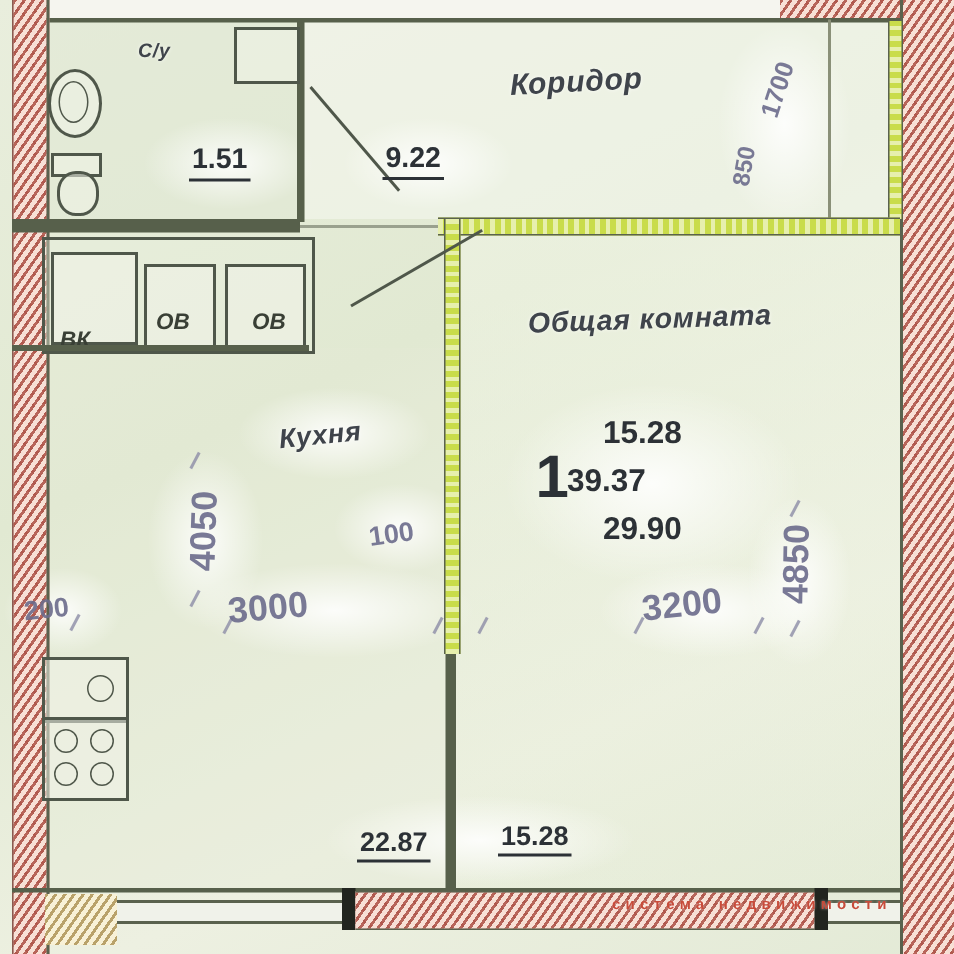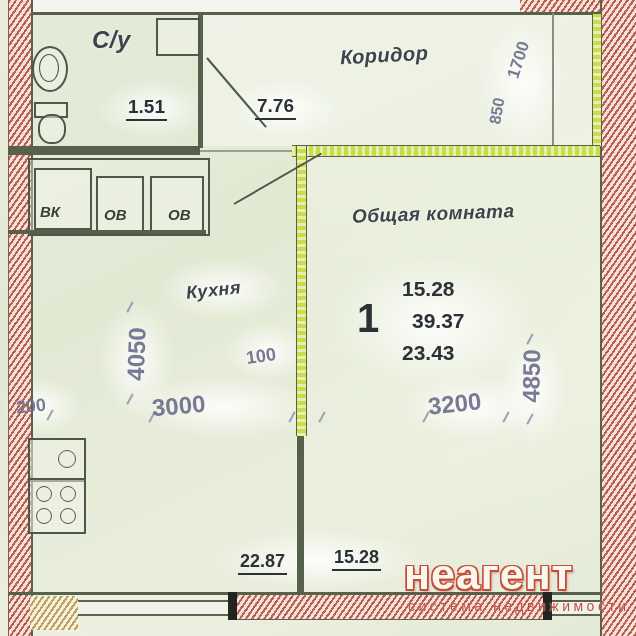--- a/index.html
+++ b/index.html
@@ -45,21 +45,21 @@
   .dim-big{font-size:24px;}
   .dim-mid{font-size:18px;}
   .dim-sm{font-size:16px;}
   .shaft-label{color:#393f35;font-size:15px;font-weight:bold;font-style:italic;}
   .sum-big{color:#2c3136;font-size:40px;font-weight:bold;line-height:1;}
   .sum-num{color:#2c3136;font-size:21px;font-weight:bold;line-height:30px;white-space:nowrap;}
   .wm-brand{
     color:#faf8ee;font-size:43px;font-weight:bold;letter-spacing:1px;white-space:nowrap;
     text-shadow:-1.5px -1.5px 0 #c84b3a, 1.5px -1.5px 0 #c84b3a, -1.5px 1.5px 0 #c84b3a, 1.5px 1.5px 0 #c84b3a, 2px 3px 3px rgba(130,30,20,.35);
   }
-  .wm-tag{color:#c84b3a;font-size:14px;font-weight:400;letter-spacing:3.5px;white-space:nowrap;text-shadow:0 0 2px rgba(255,255,255,.6);}
+  .wm-tag{color:#c84b3a;font-size:10px;font-weight:700;letter-spacing:3.5px;white-space:nowrap;text-shadow:0 0 2px rgba(255,255,255,.6);}
 </style>
 </head>
 <body>
 
 <div class="plan">
 
   <div class="abs" style="left:203px;top:13px;width:397px;height:133px;background:rgba(246,247,241,.55);"></div>
   <div class="abs" style="left:30px;top:13px;width:168px;height:133px;background:rgba(223,232,211,.5);"></div>
   <div class="abs" style="left:305px;top:156px;width:295px;height:437px;background:linear-gradient(180deg,rgba(241,245,230,.55),rgba(227,236,211,.25));"></div>
   <div class="abs" style="left:30px;top:232px;width:266px;height:361px;background:rgba(228,236,215,.35);"></div>
@@ -87,21 +87,21 @@
   <div class="abs wallline" style="left:198px;top:13px;width:5px;height:135px;"></div>
   <div class="abs" style="left:552px;top:13px;width:2px;height:135px;background:#8a9078;"></div>
   <div class="abs wallline" style="left:8px;top:146px;width:192px;height:9px;"></div>
   <div class="abs" style="left:200px;top:150px;width:92px;height:2px;background:#9aa18e;"></div>
   <div class="abs greenhatch" style="left:292px;top:145px;width:308px;height:10px;"></div>
   <div class="abs greenhatch-v" style="left:296px;top:146px;width:9px;height:290px;"></div>
   <div class="abs wallline" style="left:297px;top:436px;width:7px;height:160px;"></div>
 
   <div class="abs outline" style="left:28px;top:158px;width:178px;height:74px;background:rgba(233,239,222,.4);"></div>
   <div class="abs fixture" style="left:34px;top:168px;width:54px;height:58px;">
-    <span class="shaft-label abs" style="left:4px;top:33px;text-align:right;">ВК</span>
+    <span class="shaft-label abs" style="left:4px;top:48px;text-align:right;">ВК</span>
   </div>
   <div class="abs fixture" style="left:96px;top:176px;width:44px;height:52px;">
     <span class="shaft-label abs" style="left:6px;top:28px;">ОВ</span>
   </div>
   <div class="abs fixture" style="left:150px;top:176px;width:50px;height:52px;">
     <span class="shaft-label abs" style="left:16px;top:28px;">ОВ</span>
   </div>
   <div class="abs wallline" style="left:8px;top:230px;width:198px;height:4px;"></div>
 
   <div class="abs fixture" style="left:32px;top:46px;width:32px;height:42px;border-radius:50%;">
@@ -128,32 +128,32 @@
   <div class="abs tick" style="left:146px;top:416px;"></div>
   <div class="abs tick" style="left:286px;top:416px;"></div>
   <div class="abs tick" style="left:316px;top:416px;"></div>
   <div class="abs tick" style="left:420px;top:416px;"></div>
   <div class="abs tick" style="left:500px;top:416px;"></div>
   <div class="abs tick" style="left:124px;top:306px;"></div>
   <div class="abs tick" style="left:124px;top:398px;"></div>
   <div class="abs tick" style="left:524px;top:338px;"></div>
   <div class="abs tick" style="left:524px;top:418px;"></div>
 
-  <span class="abs room-label" style="left:92px;top:26px;font-size:24px;">С/у</span>
+  <span class="abs room-label" style="left:92px;top:26px;font-size:13px;">С/у</span>
   <span class="abs room-label" style="left:340px;top:44px;font-size:20px;transform:rotate(-3deg);">Коридор</span>
   <span class="abs room-label" style="left:352px;top:203px;transform:rotate(-2deg);">Общая комната</span>
   <span class="abs room-label" style="left:186px;top:280px;font-size:18px;transform:rotate(-6deg);">Кухня</span>
 
   <span class="abs area-num" style="left:126px;top:96px;">1.51</span>
-  <span class="abs area-num" style="left:255px;top:95px;">7.76</span>
+  <span class="abs area-num" style="left:255px;top:95px;">9.22</span>
 
   <span class="abs sum-big" style="left:357px;top:298px;">1</span>
   <span class="abs sum-num" style="left:402px;top:274px;">15.28</span>
-  <span class="abs sum-num" style="left:412px;top:306px;text-align:center;">39.37</span>
-  <span class="abs sum-num" style="left:402px;top:338px;">23.43</span>
+  <span class="abs sum-num" style="left:378px;top:306px;text-align:center;">39.37</span>
+  <span class="abs sum-num" style="left:402px;top:338px;">29.90</span>
 
   <span class="abs dim dim-mid" style="left:16px;top:396px;transform:rotate(-6deg);">200</span>
   <span class="abs dim dim-mid" style="left:246px;top:346px;transform:rotate(-8deg);">100</span>
   <span class="abs dim dim-big" style="left:152px;top:392px;transform:rotate(-5deg);">3000</span>
   <span class="abs dim dim-big" style="left:428px;top:390px;transform:rotate(-6deg);">3200</span>
   <span class="abs dim dim-big" style="left:110px;top:340px;transform:rotate(-88deg);">4050</span>
   <span class="abs dim dim-big" style="left:505px;top:362px;transform:rotate(-89deg);">4850</span>
   <span class="abs dim dim-sm" style="left:500px;top:50px;transform:rotate(-72deg);font-size:17px;">1700</span>
   <span class="abs dim dim-sm" style="left:484px;top:102px;transform:rotate(-80deg);">850</span>
 
@@ -161,16 +161,15 @@
   <div class="abs yellowhatch" style="left:30px;top:596px;width:48px;height:34px;"></div>
   <div class="abs window" style="left:78px;top:600px;width:152px;height:12px;"></div>
   <div class="abs cap" style="left:228px;top:592px;width:9px;height:28px;"></div>
   <div class="abs brick" style="left:237px;top:594px;width:306px;height:24px;border-top:1.5px solid #5a624e;border-bottom:1.5px solid #5a624e;"></div>
   <div class="abs cap" style="left:543px;top:592px;width:9px;height:28px;"></div>
   <div class="abs window" style="left:552px;top:600px;width:48px;height:12px;"></div>
 
   <span class="abs area-num" style="left:238px;top:551px;font-size:18px;">22.87</span>
   <span class="abs area-num" style="left:332px;top:547px;font-size:18px;">15.28</span>
 
-  <span class="abs wm-brand" style="left:404px;top:550px;">неагент</span>
   <span class="abs wm-tag" style="left:408px;top:598px;">система недвижимости</span>
 
 </div>
 
 </body></html>

